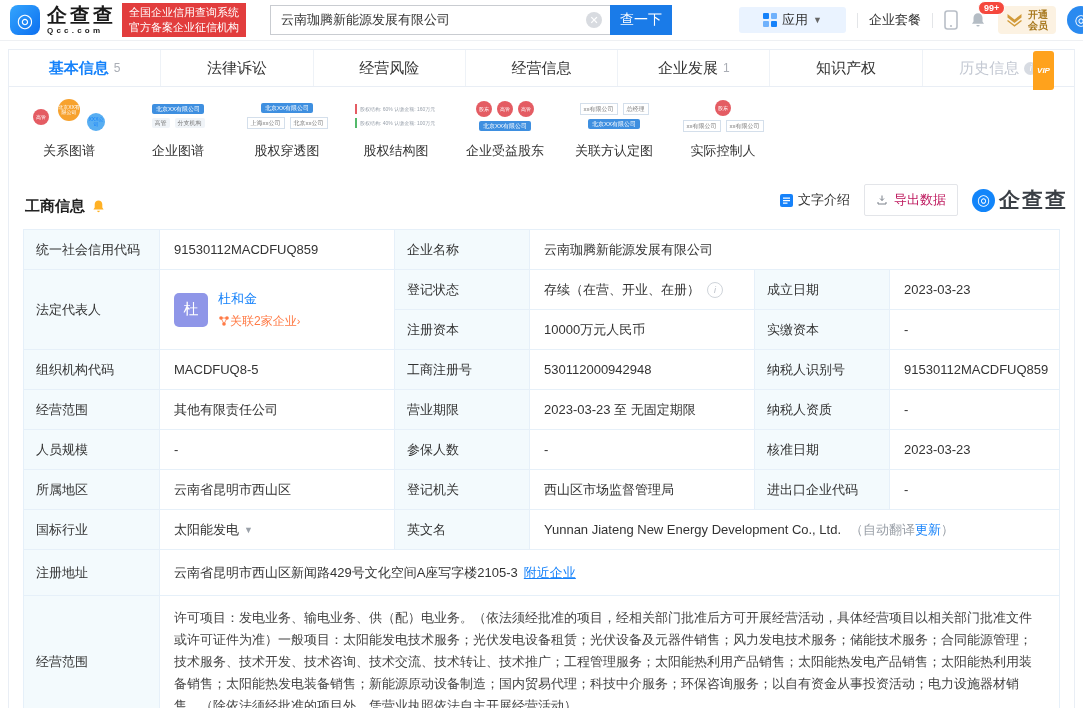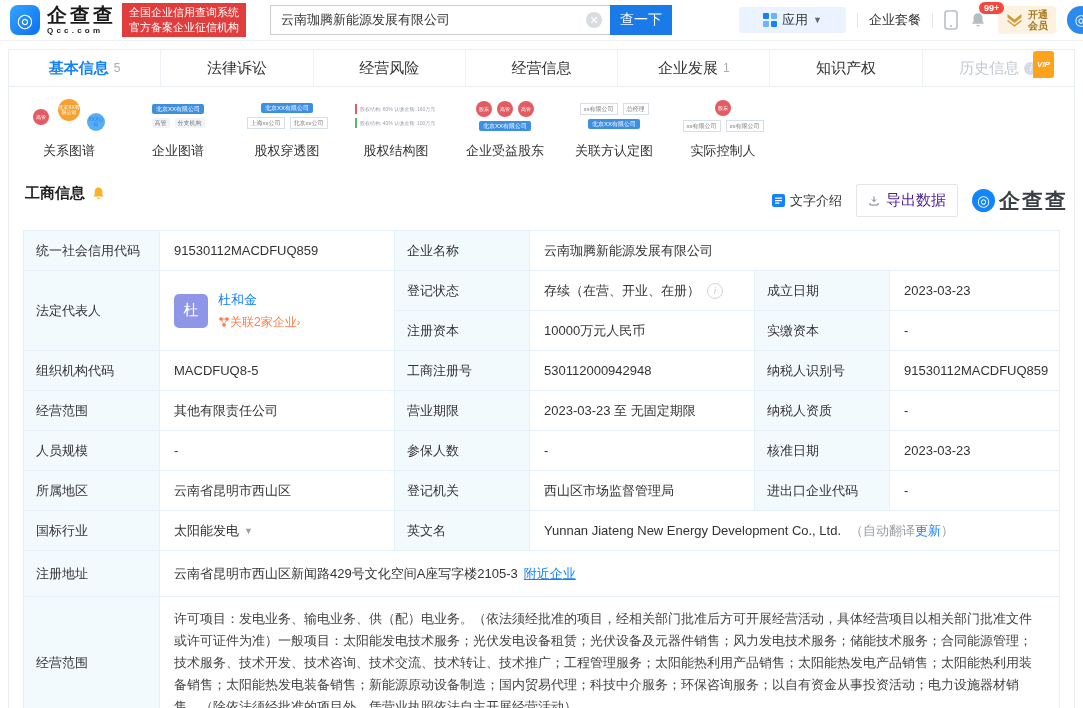--- a/index.html
+++ b/index.html
@@ -33,45 +33,45 @@
   .vip-text{display:flex;flex-direction:column;font-size:10px;line-height:11px;font-weight:700;color:#a8791f;}
   .cut-avatar{width:28px;height:28px;border-radius:50%;background:#2a8af0;color:#fff;display:flex;align-items:center;justify-content:center;font-size:15px;margin-right:-16px;flex:none;}
   
   .card{margin:8px 8px 0;border:1px solid #e9eef5;border-bottom:none;height:660px;box-sizing:border-box;overflow:hidden;}
   .tabbar{display:flex;height:36px;border-bottom:1px solid #e9eef5;}
   .tab{flex:1;display:flex;align-items:center;justify-content:center;gap:5px;font-size:15px;color:#333;border-right:1px solid #eef2f7;position:relative;cursor:pointer;}
   .tab:last-child{border-right:none;}
   .tab.active .tab-label{color:#1682fa;font-weight:700;}
   .tab-count{font-size:12px;color:#a9adb5;}
   .tab.disabled .tab-label{color:#c3c8d2;}
-  .vip-badge{position:absolute;top:1px;right:20px;background:#ffa21c;color:#fff;font-size:8px;font-style:italic;font-weight:700;padding:9px 4px;border-radius:3px 3px 3px 0;}
+  .vip-badge{position:absolute;top:1px;right:20px;background:#ffa21c;color:#fff;font-size:8px;font-style:italic;font-weight:700;padding:15px 4px;border-radius:3px 3px 3px 0;}
   .info-circle{width:13px;height:13px;border-radius:50%;background:#d7dbe2;color:#fff;font-size:9px;line-height:13px;text-align:center;font-style:italic;}
   
   .thumbs{display:flex;gap:21px;padding:9px 0 0 16px;}
   .thumb{width:88px;display:flex;flex-direction:column;align-items:center;cursor:pointer;}
   .mini{width:88px;height:40px;position:relative;display:flex;flex-direction:column;align-items:center;justify-content:center;gap:4px;}
   .thumb-label{font-size:13px;color:#333;margin-top:6px;white-space:nowrap;text-align:center;}
   .mtag-blue{background:#3e8fe0;color:#fff;font-size:6px;line-height:1;padding:2px 4px;border-radius:2px;white-space:nowrap;max-width:80px;overflow:hidden;}
   .mtag{background:#fff;border:1px solid #d4dfeb;color:#777;font-size:6px;line-height:1;padding:2px 3px;white-space:nowrap;max-width:40px;overflow:hidden;}
   .mtag-gray{background:#f0f4f8;color:#777;font-size:6px;line-height:1;padding:2px 3px;border-radius:2px;white-space:nowrap;}
   .mrow{display:flex;gap:5px;}
   .mcir{border-radius:50%;color:#fff;display:flex;align-items:center;justify-content:center;overflow:hidden;text-align:center;font-size:5px;line-height:1;flex:none;}
   .mcir.red{background:#e45c63;width:16px;height:16px;}
   .mcir.orange{background:#f7a22e;width:22px;height:22px;}
   .mcir.blue{background:#58aef2;width:18px;height:18px;}
   .mabs{position:absolute;}
   .mstruct{width:82px;display:flex;align-items:center;gap:3px;}
   .mstruct i{width:2px;height:10px;flex:none;}
   .mstruct span{font-size:5px;color:#9aa2ac;white-space:nowrap;overflow:hidden;}
   
-  .sec-head{display:flex;align-items:flex-start;padding:24px 14px 0 16px;}
+  .sec-head{display:flex;align-items:flex-end;padding:24px 14px 0 16px;}
   .sec-title{font-size:15px;font-weight:700;color:#222;display:flex;align-items:center;gap:7px;}
   .sec-tools{margin-left:auto;display:flex;align-items:center;gap:14px;}
   .text-intro{display:flex;align-items:center;gap:5px;font-size:13px;color:#333;cursor:pointer;}
-  .export-btn{border:1px solid #e3e5e9;background:#fff;font-size:15px;color:#4c1d95;padding:6px 11px;display:flex;gap:6px;align-items:center;border-radius:2px;cursor:pointer;}
+  .export-btn{border:1px solid #e3e5e9;background:#fff;font-size:13px;color:#be185d;padding:6px 11px;display:flex;gap:6px;align-items:center;border-radius:2px;cursor:pointer;}
   .watermark{display:flex;align-items:center;gap:4px;margin-right:-8px;}
   .wm-icon{width:23px;height:23px;border-radius:50%;background:#1285fa;color:#fff;display:flex;align-items:center;justify-content:center;font-size:15px;}
   .wm-text{font-size:21px;font-weight:700;color:#3a3f45;letter-spacing:2px;white-space:nowrap;}
   
   .biz{margin:13px 14px 0;border:1px solid #e6f0f9;border-bottom:none;font-size:13px;}
   .trow{display:grid;grid-template-columns:136px 235px 135px 225px 135px 1fr;}
   .trow>div{border-right:1px solid #e6f0f9;border-bottom:1px solid #e6f0f9;display:flex;align-items:center;box-sizing:border-box;min-height:40px;}
   .trow>div:last-child{border-right:none;}
   .h46>div{min-height:46px;}
   .tl{background:#f3fafd;padding:0 8px 0 12px;color:#333;}

